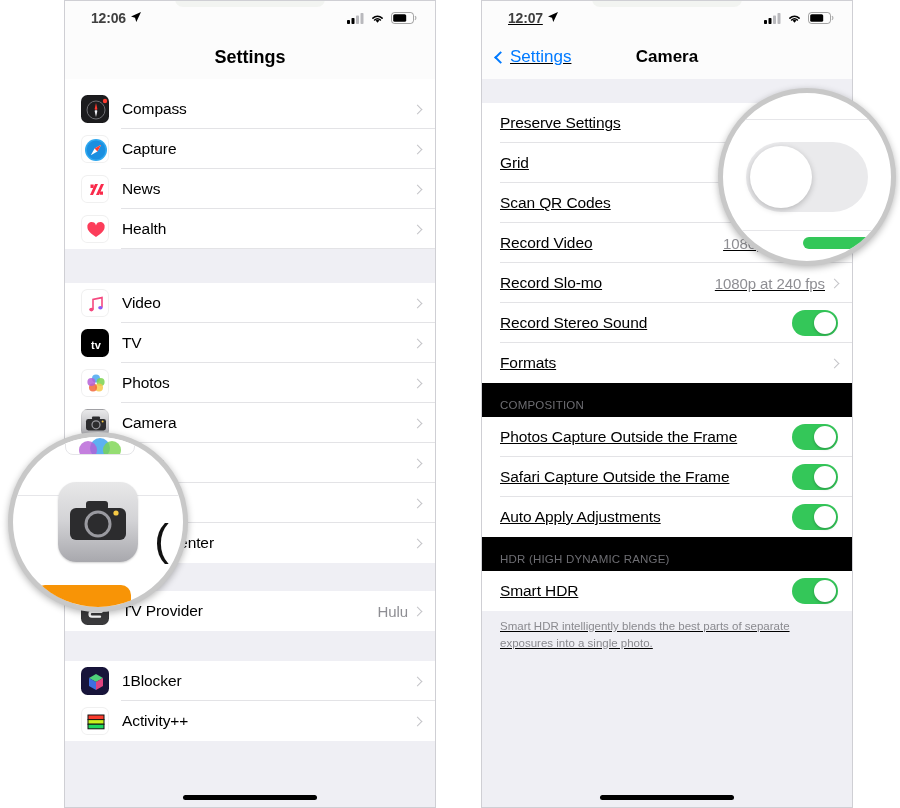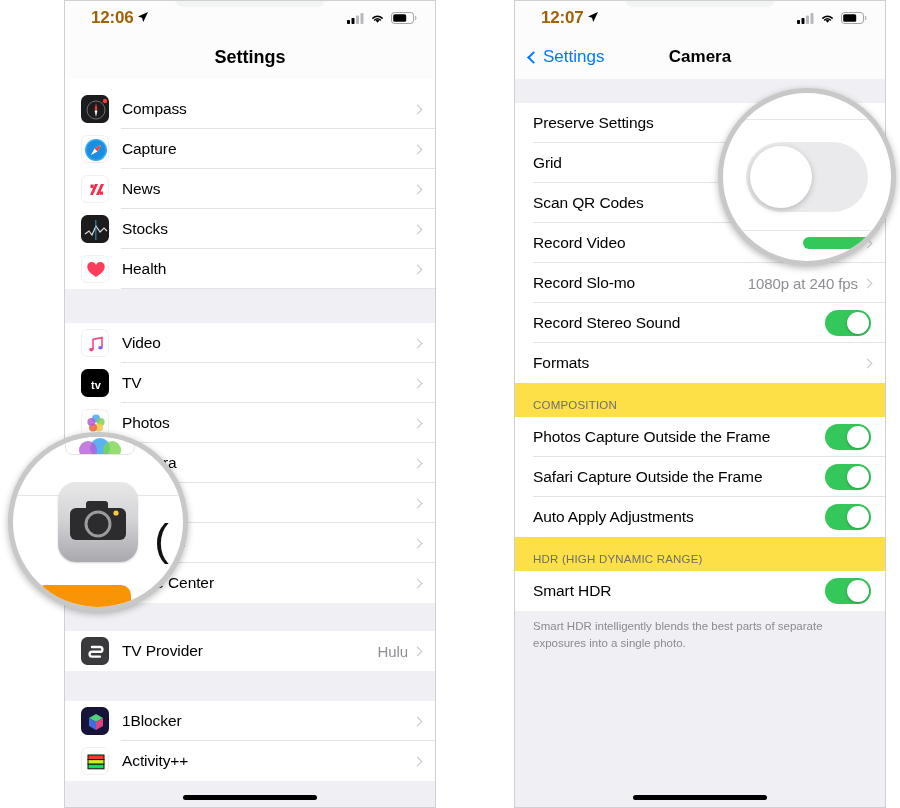--- a/index.html
+++ b/index.html
@@ -14,32 +14,32 @@
   
   .phone {
     position: absolute;
     top: 0;
     width: 372px; height: 808px;
     background: #ffffff;
     border: 1px solid #cfcfd4;
     overflow: hidden;
   }
   .phone.left  { left: 64px; }
-  .phone.right { left: 514px; }
+  .phone.right { left: 481px; text-decoration: underline; }
 
   
   .statusbar {
     position: relative;
     height: 34px;
     background: #fcfcfc;
     display: flex; align-items: center;
     padding: 0 18px 0 26px;
   }
   .sb-time {
-    font-size: 17px; font-weight: bold; color: #a16207;
+    font-size: 14px; font-weight: bold; color: #404040;
     letter-spacing: -0.2px;
     display: flex; align-items: center; gap: 4px;
   }
   .loc-arrow { display: inline-block; transform: translateY(-1px); }
   .sb-right { margin-left: auto; display: flex; align-items: center; gap: 6px; }
   .notch {
     position: absolute; top: -2px; left: 50%; transform: translateX(-50%);
     width: 150px; height: 8px;
     background: #f2f4f1; border-radius: 0 0 8px 8px;
   }
@@ -128,21 +128,21 @@
   .toggle .knob {
     position: absolute; top: 2px; width: 22px; height: 22px;
     border-radius: 50%; background: #fff;
     box-shadow: 0 1px 3px rgba(0,0,0,0.25);
   }
   .toggle.on .knob  { right: 2px; }
   .toggle.off .knob { left: 2px; }
 
   .section-header {
     font-size: 11.5px; color: #6d6d72; letter-spacing: 0.2px;
-    padding: 16px 18px 6px 18px; background: #fde047;
+    padding: 16px 18px 6px 18px; background: #000000;
   }
   .footnote {
     font-size: 11.5px; color: #8a8a8f; line-height: 1.45;
     padding: 7px 18px 12px 18px; background: #efeff4;
   }
 
   .home-indicator {
     position: absolute; bottom: 9px; left: 50%; transform: translateX(-50%);
     width: 134px; height: 5px; border-radius: 3px; background: #000;
   }
@@ -293,30 +293,20 @@
                 <path d="M8 19 L13 8 L16 8 L11 19 Z" fill="#fa2a4b"></path>
                 <path d="M14 19 L19 8 L22 8 L17 19 Z" fill="#fa2a4b"></path>
                 <path d="M8.5 8.5 h3.2 v3.4 h-3.2 z" fill="#fa2a4b"></path>
                 <path d="M17.8 15.4 h3.2 v3.4 h-3.2 z" fill="#fa2a4b"></path>
               </svg>
           </div>
           <div class="row-label">News</div>
           <div class="chev"></div>
         </div>
 
-        <div class="row">
-          <div class="appicon ic-stocks">
-            <svg width="28" height="28" viewBox="0 0 28 28">
-                <path d="M3 18 L7 15 L10 19 L14 10 L18 16 L22 12 L25 15" stroke="#d8d8dc" stroke-width="1.2" fill="none"></path>
-                <rect x="13.4" y="4" width="0.9" height="20" fill="#34aadc"></rect>
-              </svg>
-          </div>
-          <div class="row-label">Stocks</div>
-          <div class="chev"></div>
-        </div>
 
         <div class="row">
           <div class="appicon ic-health">
             <svg width="28" height="28" viewBox="0 0 28 28">
                 <path d="M14 21 C8 16.8 5.4 14.2 5.4 11.2 A4.3 4.3 0 0 1 14 9.4 A4.3 4.3 0 0 1 22.6 11.2 C22.6 14.2 20 16.8 14 21 Z" fill="#fc3d5a"></path>
               </svg>
           </div>
           <div class="row-label">Health</div>
           <div class="chev"></div>
         </div>

